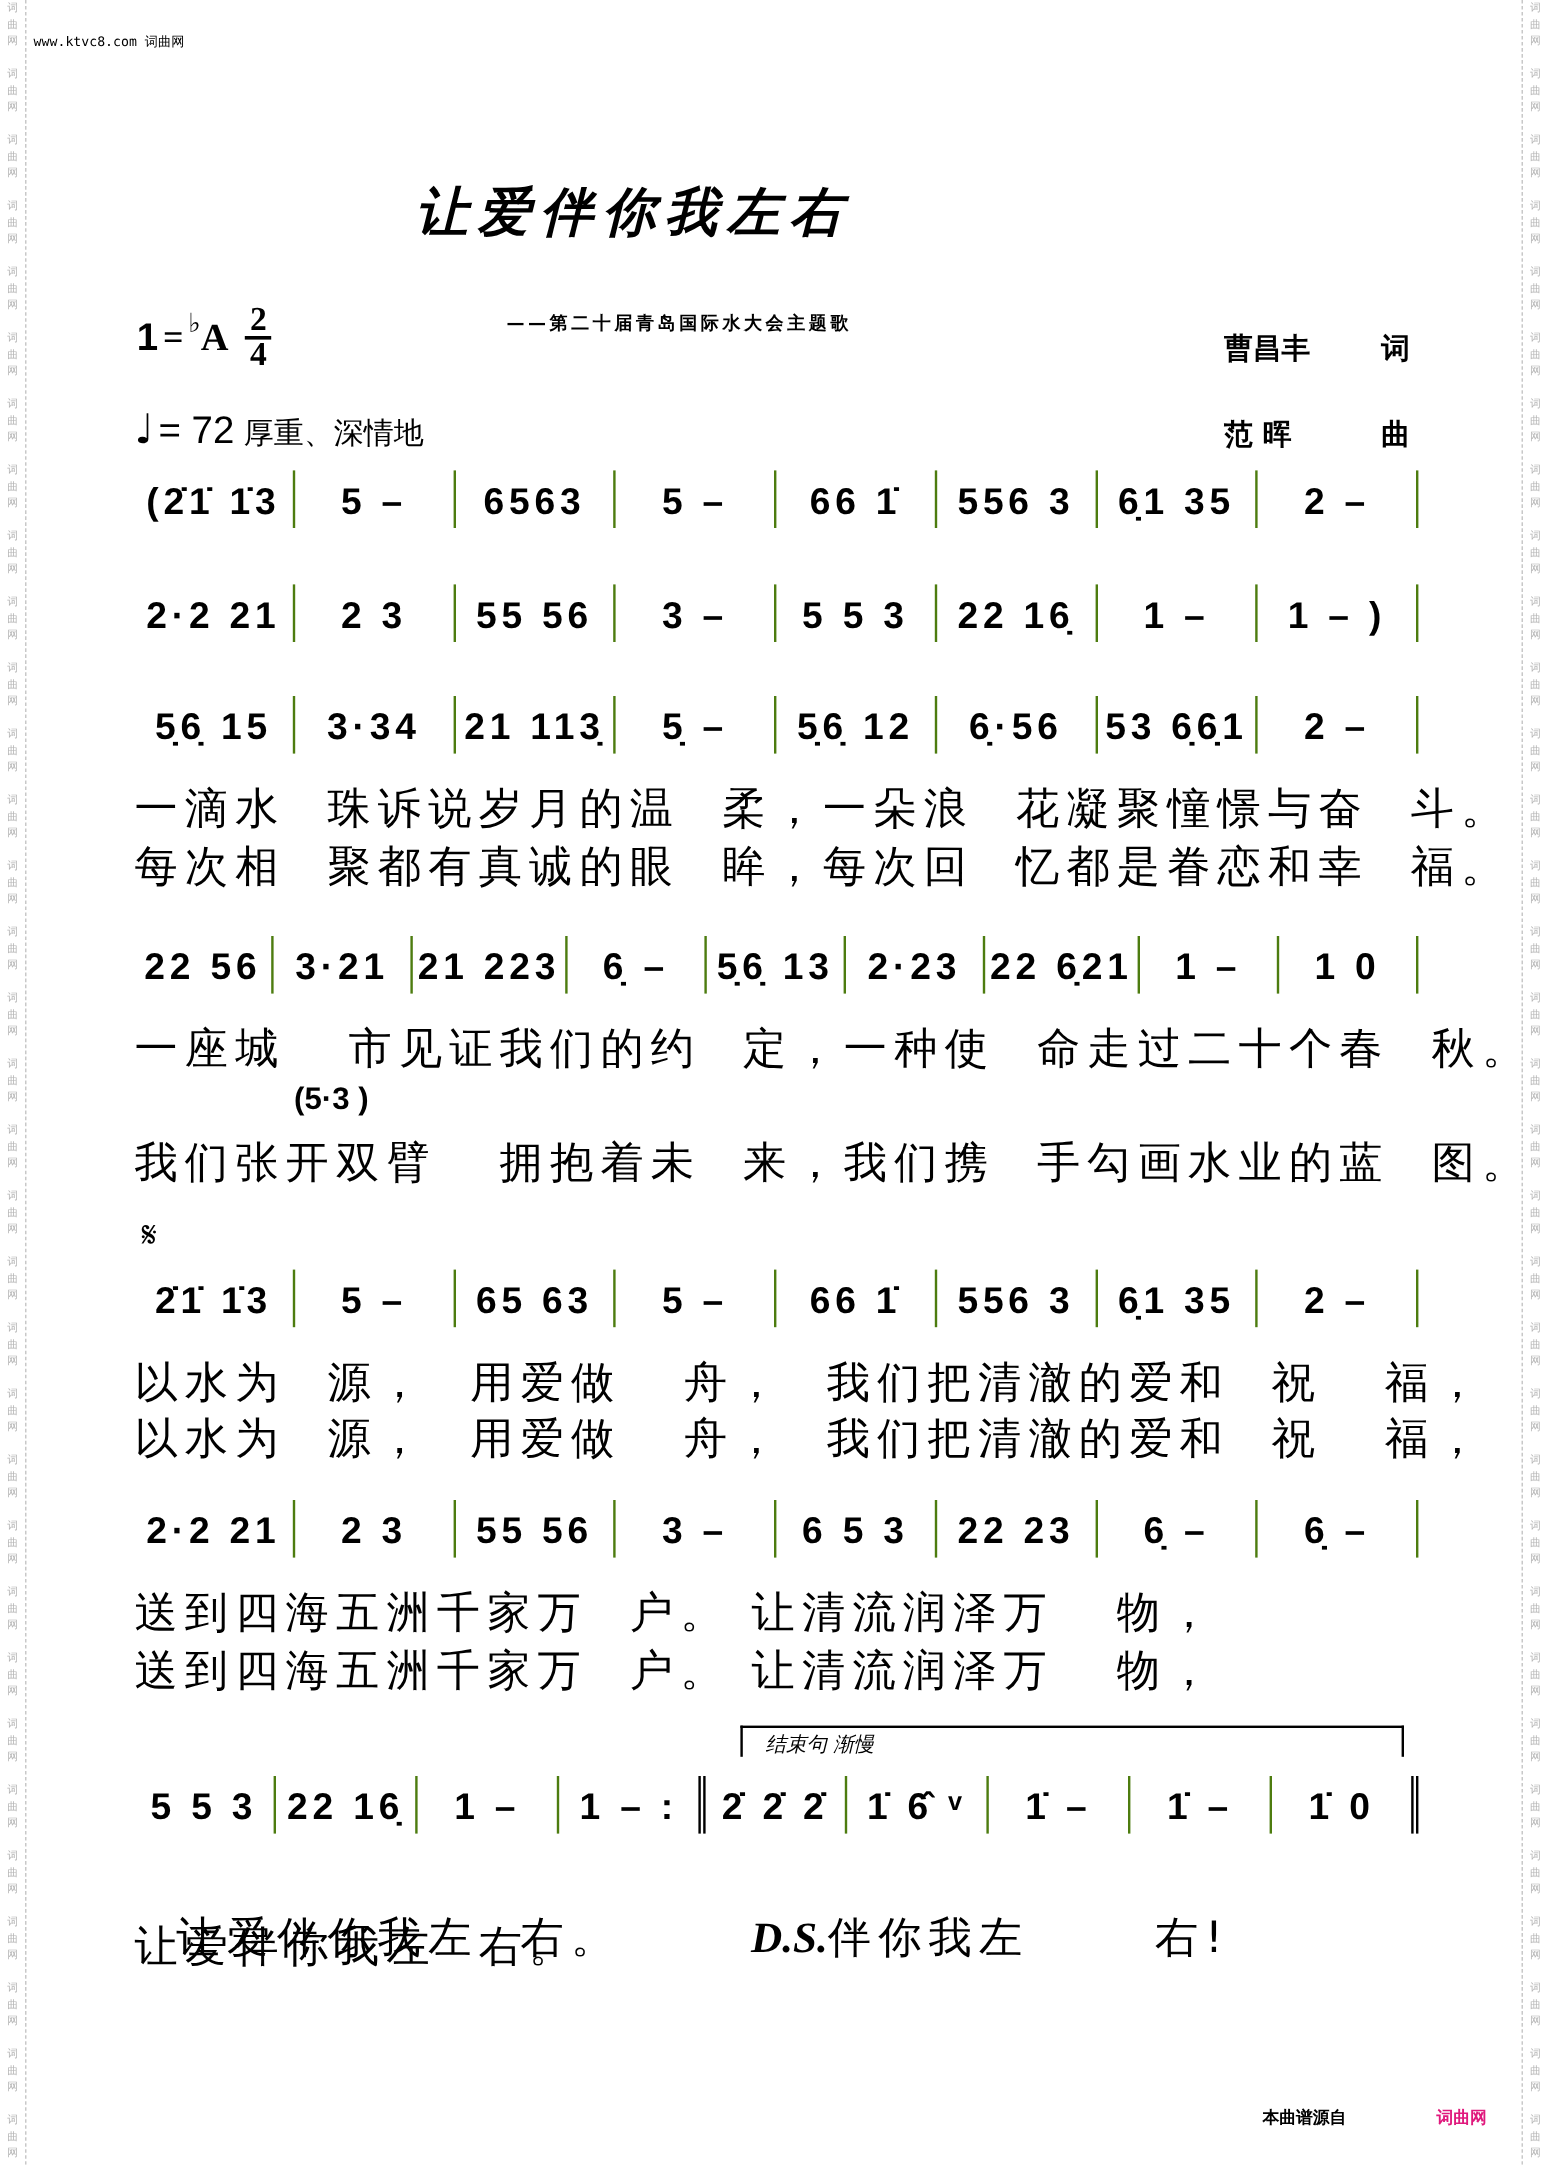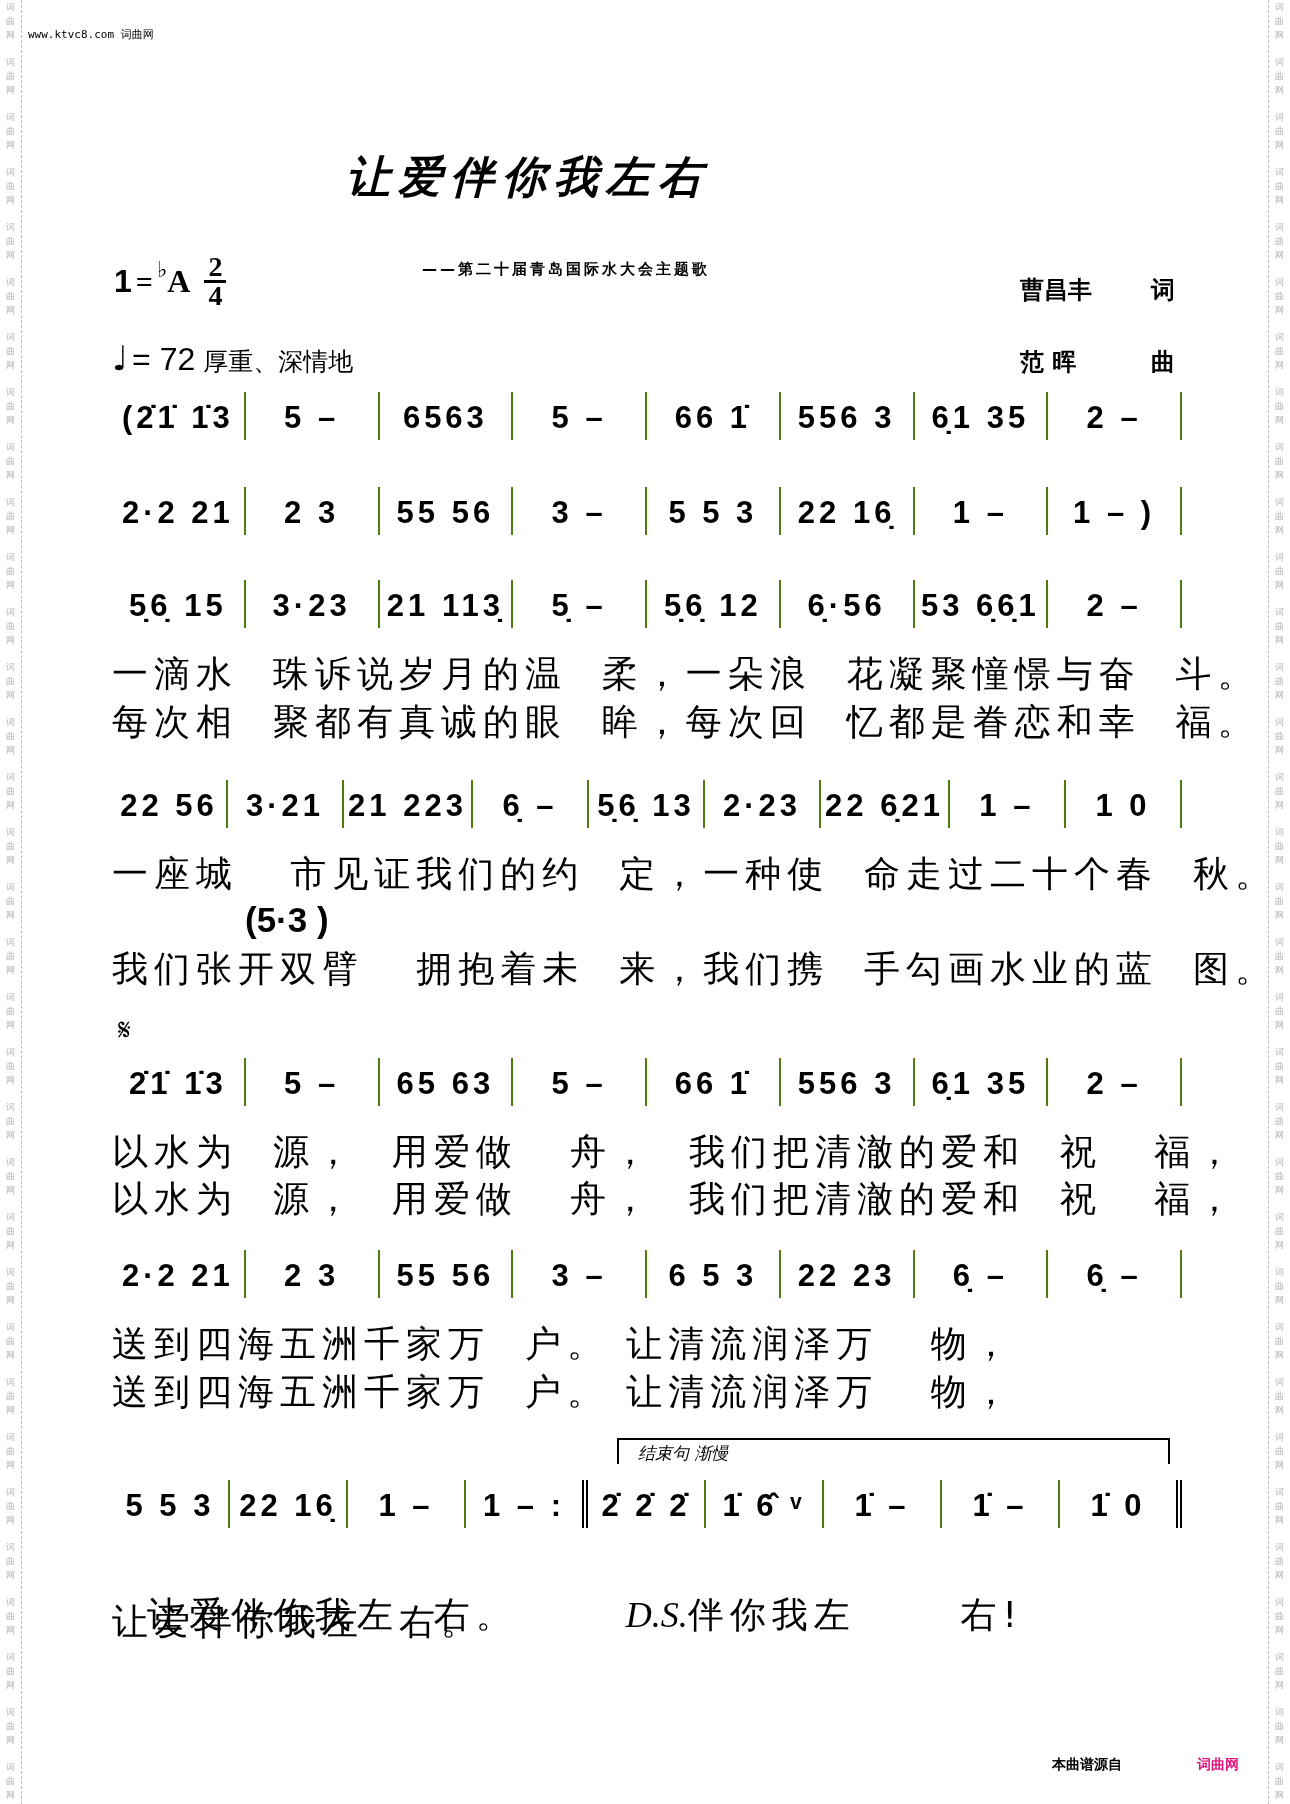--- a/index.html
+++ b/index.html
@@ -34,26 +34,26 @@
   .tempo .val { font-family: "Liberation Sans", sans-serif; font-size: 32px; }
   .tempo .desc { font-size: 25px; margin-left: 8px; }
 
   
   .row { position: absolute; left: 112px; width: 1070px; height: 48px; display: flex; align-items: flex-end; font-family: "Liberation Sans", sans-serif; font-size: 31px; font-weight: bold; }
   .bar { flex: 1; display: flex; align-items: flex-end; justify-content: space-around; border-right: 2px solid #4d7c0f; height: 48px; padding: 0 4px 4px 4px; white-space: nowrap; letter-spacing: 4px; }
   .bar.dbl { border-right: 6px double #000; }
 
   .lyric { position: absolute; left: 112px; width: 1080px; font-size: 36px; letter-spacing: 6px; white-space: pre; }
 
-  .note53 { position: absolute; left: 245px; top: 900px; font-family: "Liberation Sans", sans-serif; font-size: 35px; font-weight: bold; }
+  .note53 { position: absolute; left: 245px; top: 900px; font-family: "Liberation Sans", sans-serif; font-size: 26px; font-weight: bold; }
   .segno { position: absolute; left: 118px; top: 1012px; font-family: "DejaVu Serif", serif; font-size: 30px; }
 
   .ending-bracket { position: absolute; left: 617px; top: 1438px; width: 553px; height: 26px; border-top: 2px solid #000; border-left: 2px solid #000; border-right: 2px solid #000; }
   .ending-label { position: absolute; left: 638px; top: 1442px; font-size: 17px; font-style: italic; }
-  .ds { font-family: "Liberation Serif", serif; font-style: italic; font-weight: normal; letter-spacing: 0; text-align: right; }
+  .ds { font-family: "Liberation Serif", serif; font-style: italic; font-weight: bold; letter-spacing: 0; text-align: right; }
 
   .footer-source { position: absolute; left: 1052px; top: 1756px; font-size: 14px; font-weight: bold; }
   .footer-brand { position: absolute; left: 1197px; top: 1756px; font-size: 14px; font-weight: bold; color: #e0197d; }
 </style>
 </head>
 <body>
 
 <div class="margin left" id="wm-left">
     <div class="wm-group">
       <span>词</span>
@@ -439,21 +439,21 @@
     <div class="bar">2 3</div>
     <div class="bar">55 56</div>
     <div class="bar">3 –</div>
     <div class="bar">5 5 3</div>
     <div class="bar">22 16̣</div>
     <div class="bar">1 –</div>
     <div class="bar">1 – )</div>
   </div>
 <div class="row" style="top:580px">
     <div class="bar">5̣6̣ 15</div>
-    <div class="bar">3·23</div>
+    <div class="bar">3·34</div>
     <div class="bar">21 113̣</div>
     <div class="bar">5̣ –</div>
     <div class="bar">5̣6̣ 12</div>
     <div class="bar">6̣·56</div>
     <div class="bar">53 6̣6̣1</div>
     <div class="bar">2 –</div>
   </div>
 <div class="lyric" style="top:650px">一滴水  珠诉说岁月的温  柔，一朵浪  花凝聚憧憬与奋  斗。</div>
 <div class="lyric" style="top:698px">每次相  聚都有真诚的眼  眸，每次回  忆都是眷恋和幸  福。</div>
 

